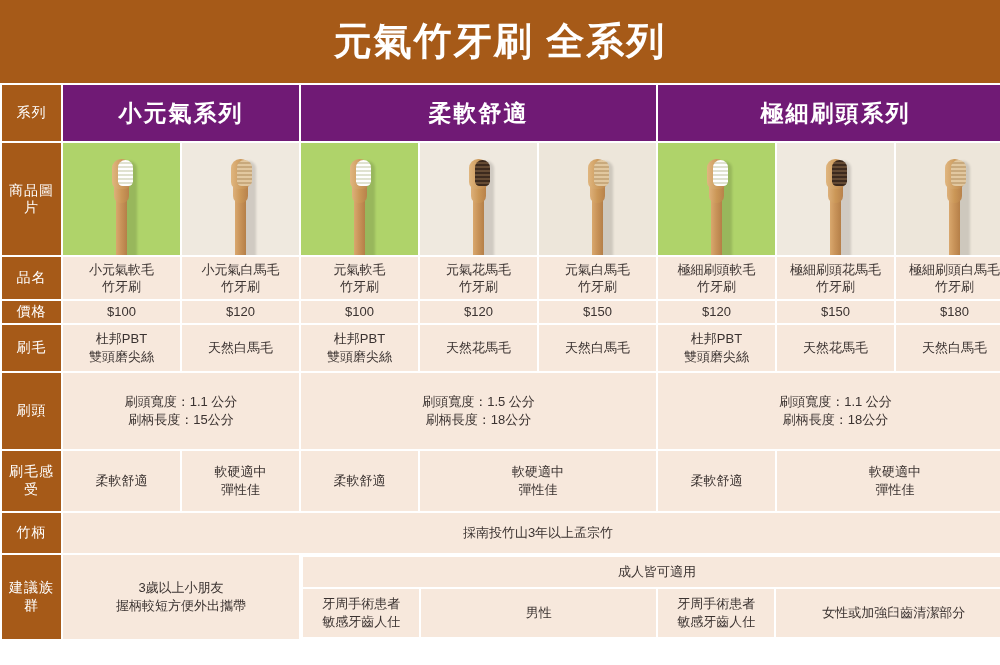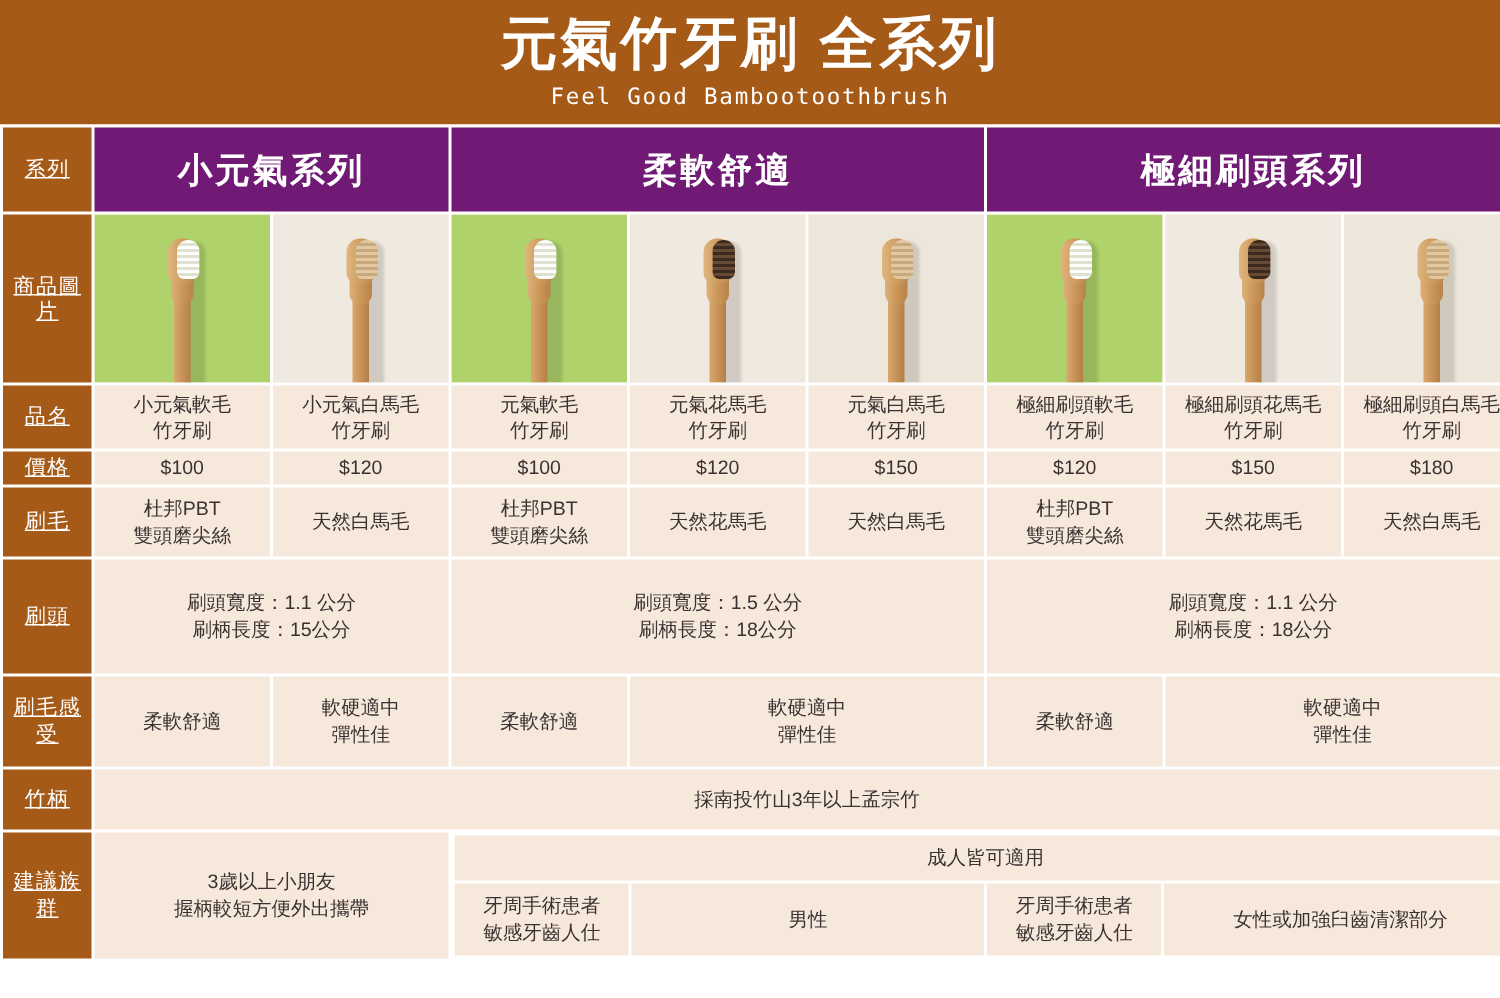--- a/index.html
+++ b/index.html
@@ -71,21 +71,20 @@
 
   
   td.rowlabel {
     background: #A65A18;
     color: #ffffff;
     font-size: 14px;
     font-weight: normal;
     letter-spacing: 1px;
     width: 59px;
     line-height: 1.25;
-    text-decoration: underline;
   }
 
   
   td.series {
     background: #701a75;
     color: #ffffff;
     font-size: 23px;
     font-weight: bold;
     letter-spacing: 2px;
     height: 56px;
@@ -202,21 +201,20 @@
 
   td.nested { padding: 0; background: #ffffff; }
 </style>
 </head>
 <body>
 
 <div id="page">
 
   <div class="banner">
     <div class="banner-title">元氣竹牙刷 全系列</div>
-    <div class="banner-sub">Feel Good Bambootoothbrush</div>
   </div>
 
   <table class="tbl">
     <colgroup>
       <col style="width:59px">
       <col style="width:117px">
         <col style="width:117px">
         <col style="width:117px">
         <col style="width:117px">
       <col style="width:117px">

